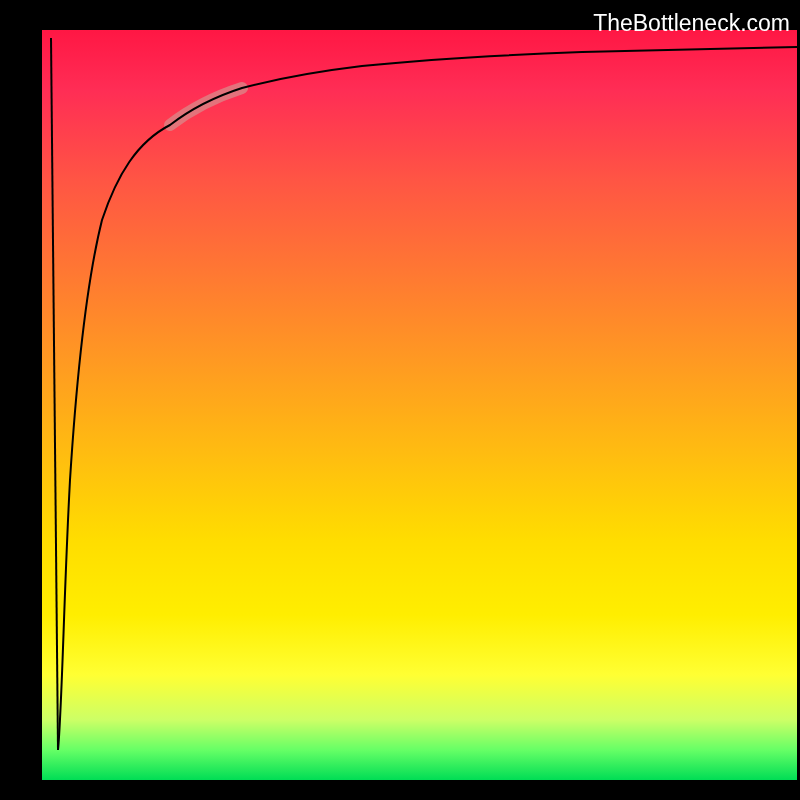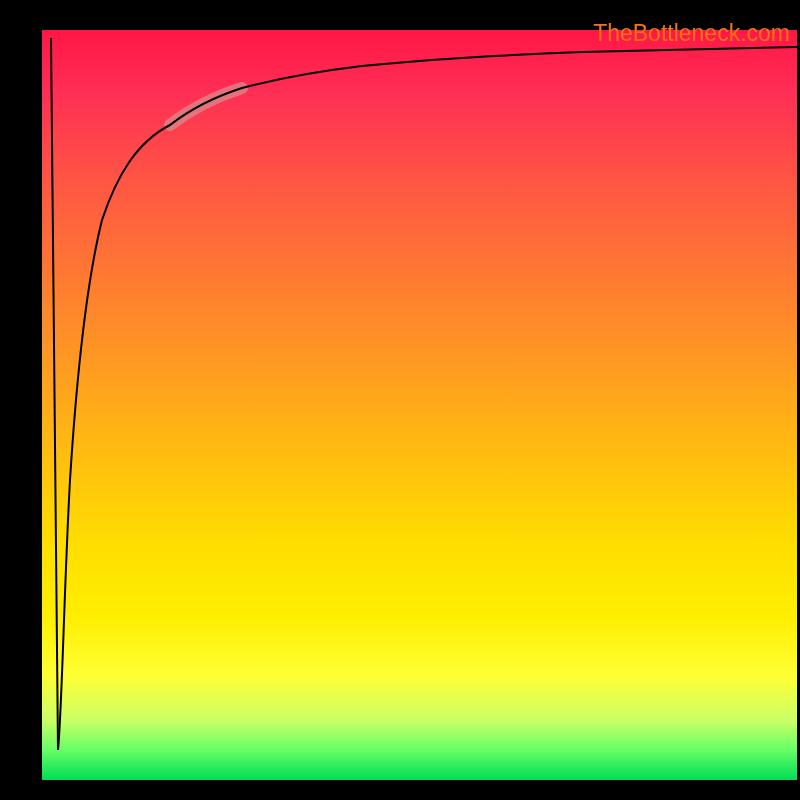--- a/index.html
+++ b/index.html
@@ -9,23 +9,23 @@
     }
     body {
       width: 800px;
       height: 800px;
       background: #000;
       position: relative;
       font-family: Arial, sans-serif;
     }
     .watermark {
       position: absolute;
-      top: 20px;
+      top: 10px;
       right: 10px;
-      color: #f97316;
+      color: #ffffff;
       font-size: 23px;
       z-index: 10;
     }
     .plot-area {
       position: absolute;
       left: 42px;
       top: 30px;
       width: 755px;
       height: 750px;
       overflow: hidden;

